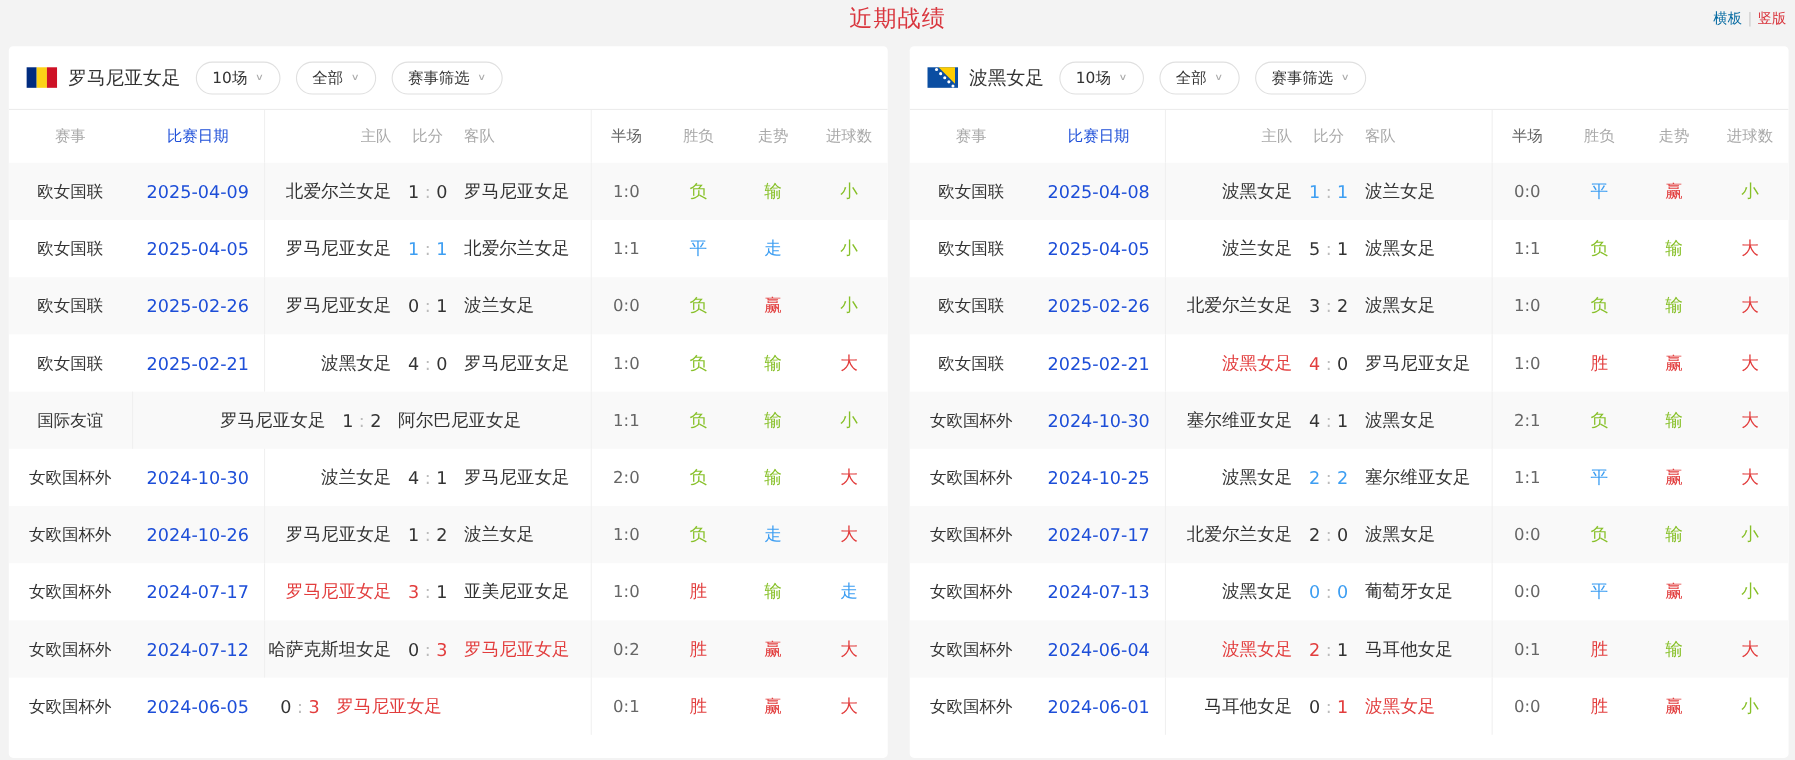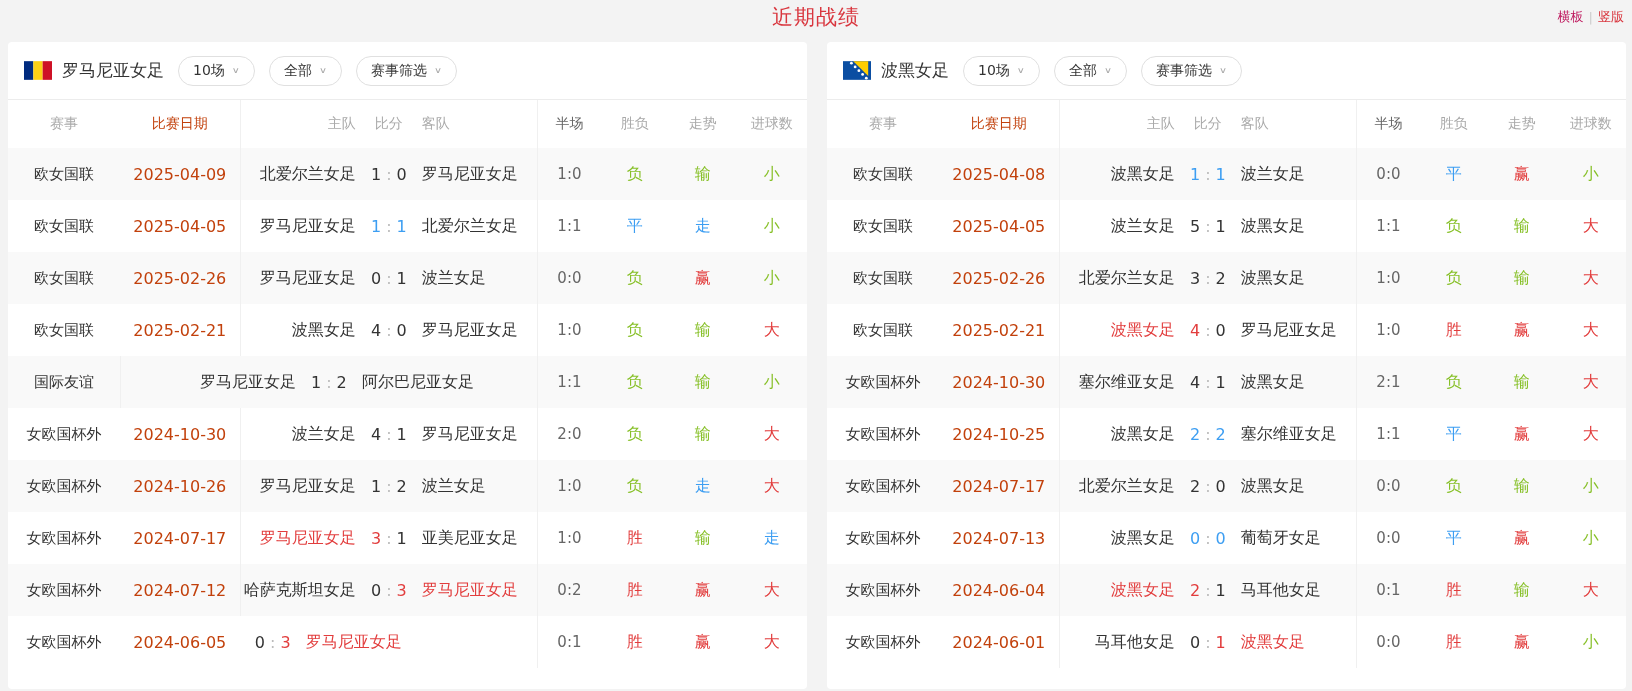--- a/index.html
+++ b/index.html
@@ -6,21 +6,21 @@
   html,body { width:1632px; height:691px; overflow:hidden;
     background:#f3f3f3; font-family:"DejaVu Sans","Liberation Sans",sans-serif; }
 
   
   .topbar { position:relative; height:40px; }
   .page-title { position:absolute; left:0; right:0; top:3px; text-align:center;
     font-size:21px; color:#d9363e; letter-spacing:1px; }
   .view-toggle { position:absolute; right:8px; top:8px; font-size:13px; color:#999;
     display:flex; align-items:center; gap:5px; }
   .view-toggle .t-red { color:#d9363e; cursor:pointer; }
-  .view-toggle .t-gray { color:#be185d; cursor:pointer;margin-left:12px; }
+  .view-toggle .t-gray { color:#0369a1; cursor:pointer;margin-left:12px; }
   .view-toggle .sep { color:#ccc; }
 
   
   .panels { display:flex; gap:20px; padding:2px 6px 0 8px; height:649px; }
   .panel { flex:1 1 0; background:#fff; border-radius:4px; overflow:hidden;
     display:flex; flex-direction:column; }
 
   .panel-head { height:58px; flex:0 0 58px; display:flex; align-items:center;
     padding:0 16px; border-bottom:1px solid #ececec; }
   .flag { width:28px; height:19px; flex:0 0 28px; }
@@ -33,21 +33,21 @@
   
   .thead { display:flex; height:48px; flex:0 0 48px; color:#aab;
     color:#a9a9a9; font-size:14px; }
   .tbody { flex:1 1 auto; }
   .trow { display:flex; height:52px; font-size:16px; color:#333; cursor:pointer; }
   .trow:nth-child(odd) { background:#f9f9f9; }
 
   .cell { display:flex; align-items:center; justify-content:center;
     height:100%; white-space:nowrap; }
   .c-league { flex:0 0 14%; font-size:15px; }
-  .c-date   { flex:0 0 15%; color:#c2410c; }
+  .c-date   { flex:0 0 15%; color:#1d4ed8; }
   .c-home   { flex:1 1 0; justify-content:flex-end; border-left:1px solid #f0f0f0; }
   .c-score  { flex:0 0 66px; gap:5px; }
   .c-away   { flex:1 1 0; justify-content:flex-start; }
   .c-half   { flex:0 0 8%; color:#666; font-size:15px; border-left:1px solid #f0f0f0; }
   .c-result { flex:0 0 8.5%; }
   .c-trend  { flex:0 0 8.5%; }
   .c-goals  { flex:0 0 8.8%; }
   .thead .cell { font-size:14px; }
 
   .colon { color:#bbb; }

